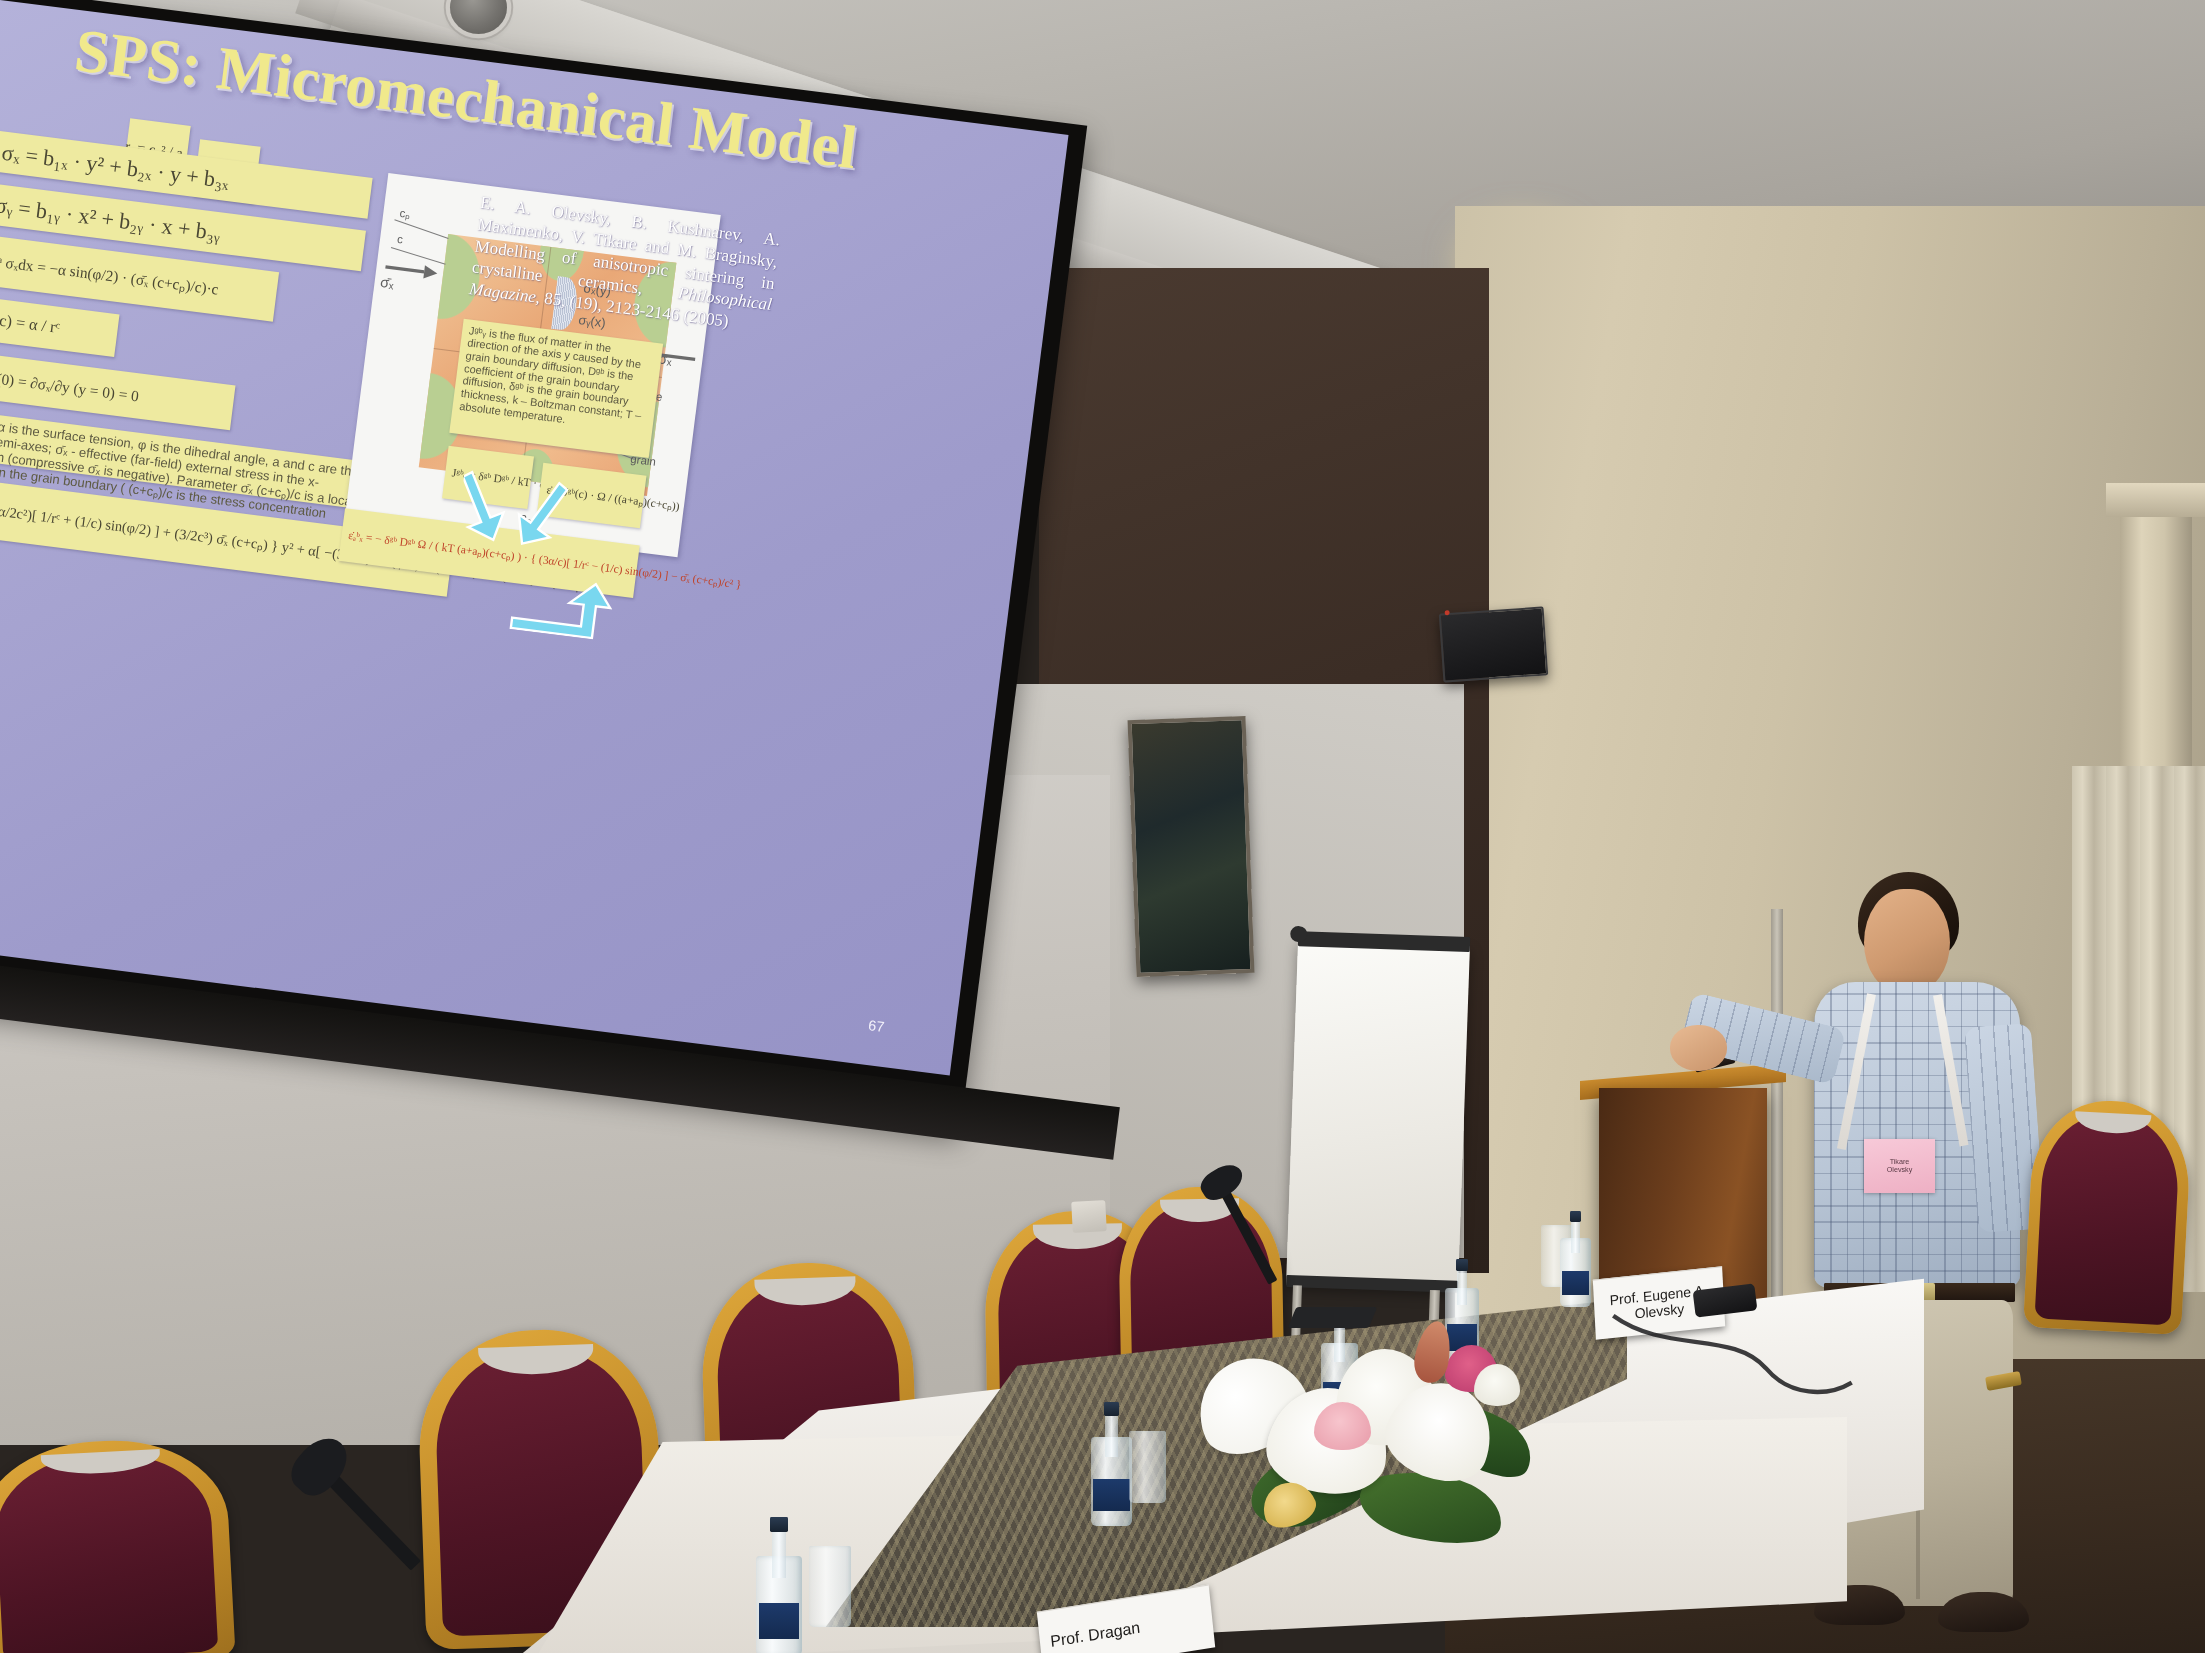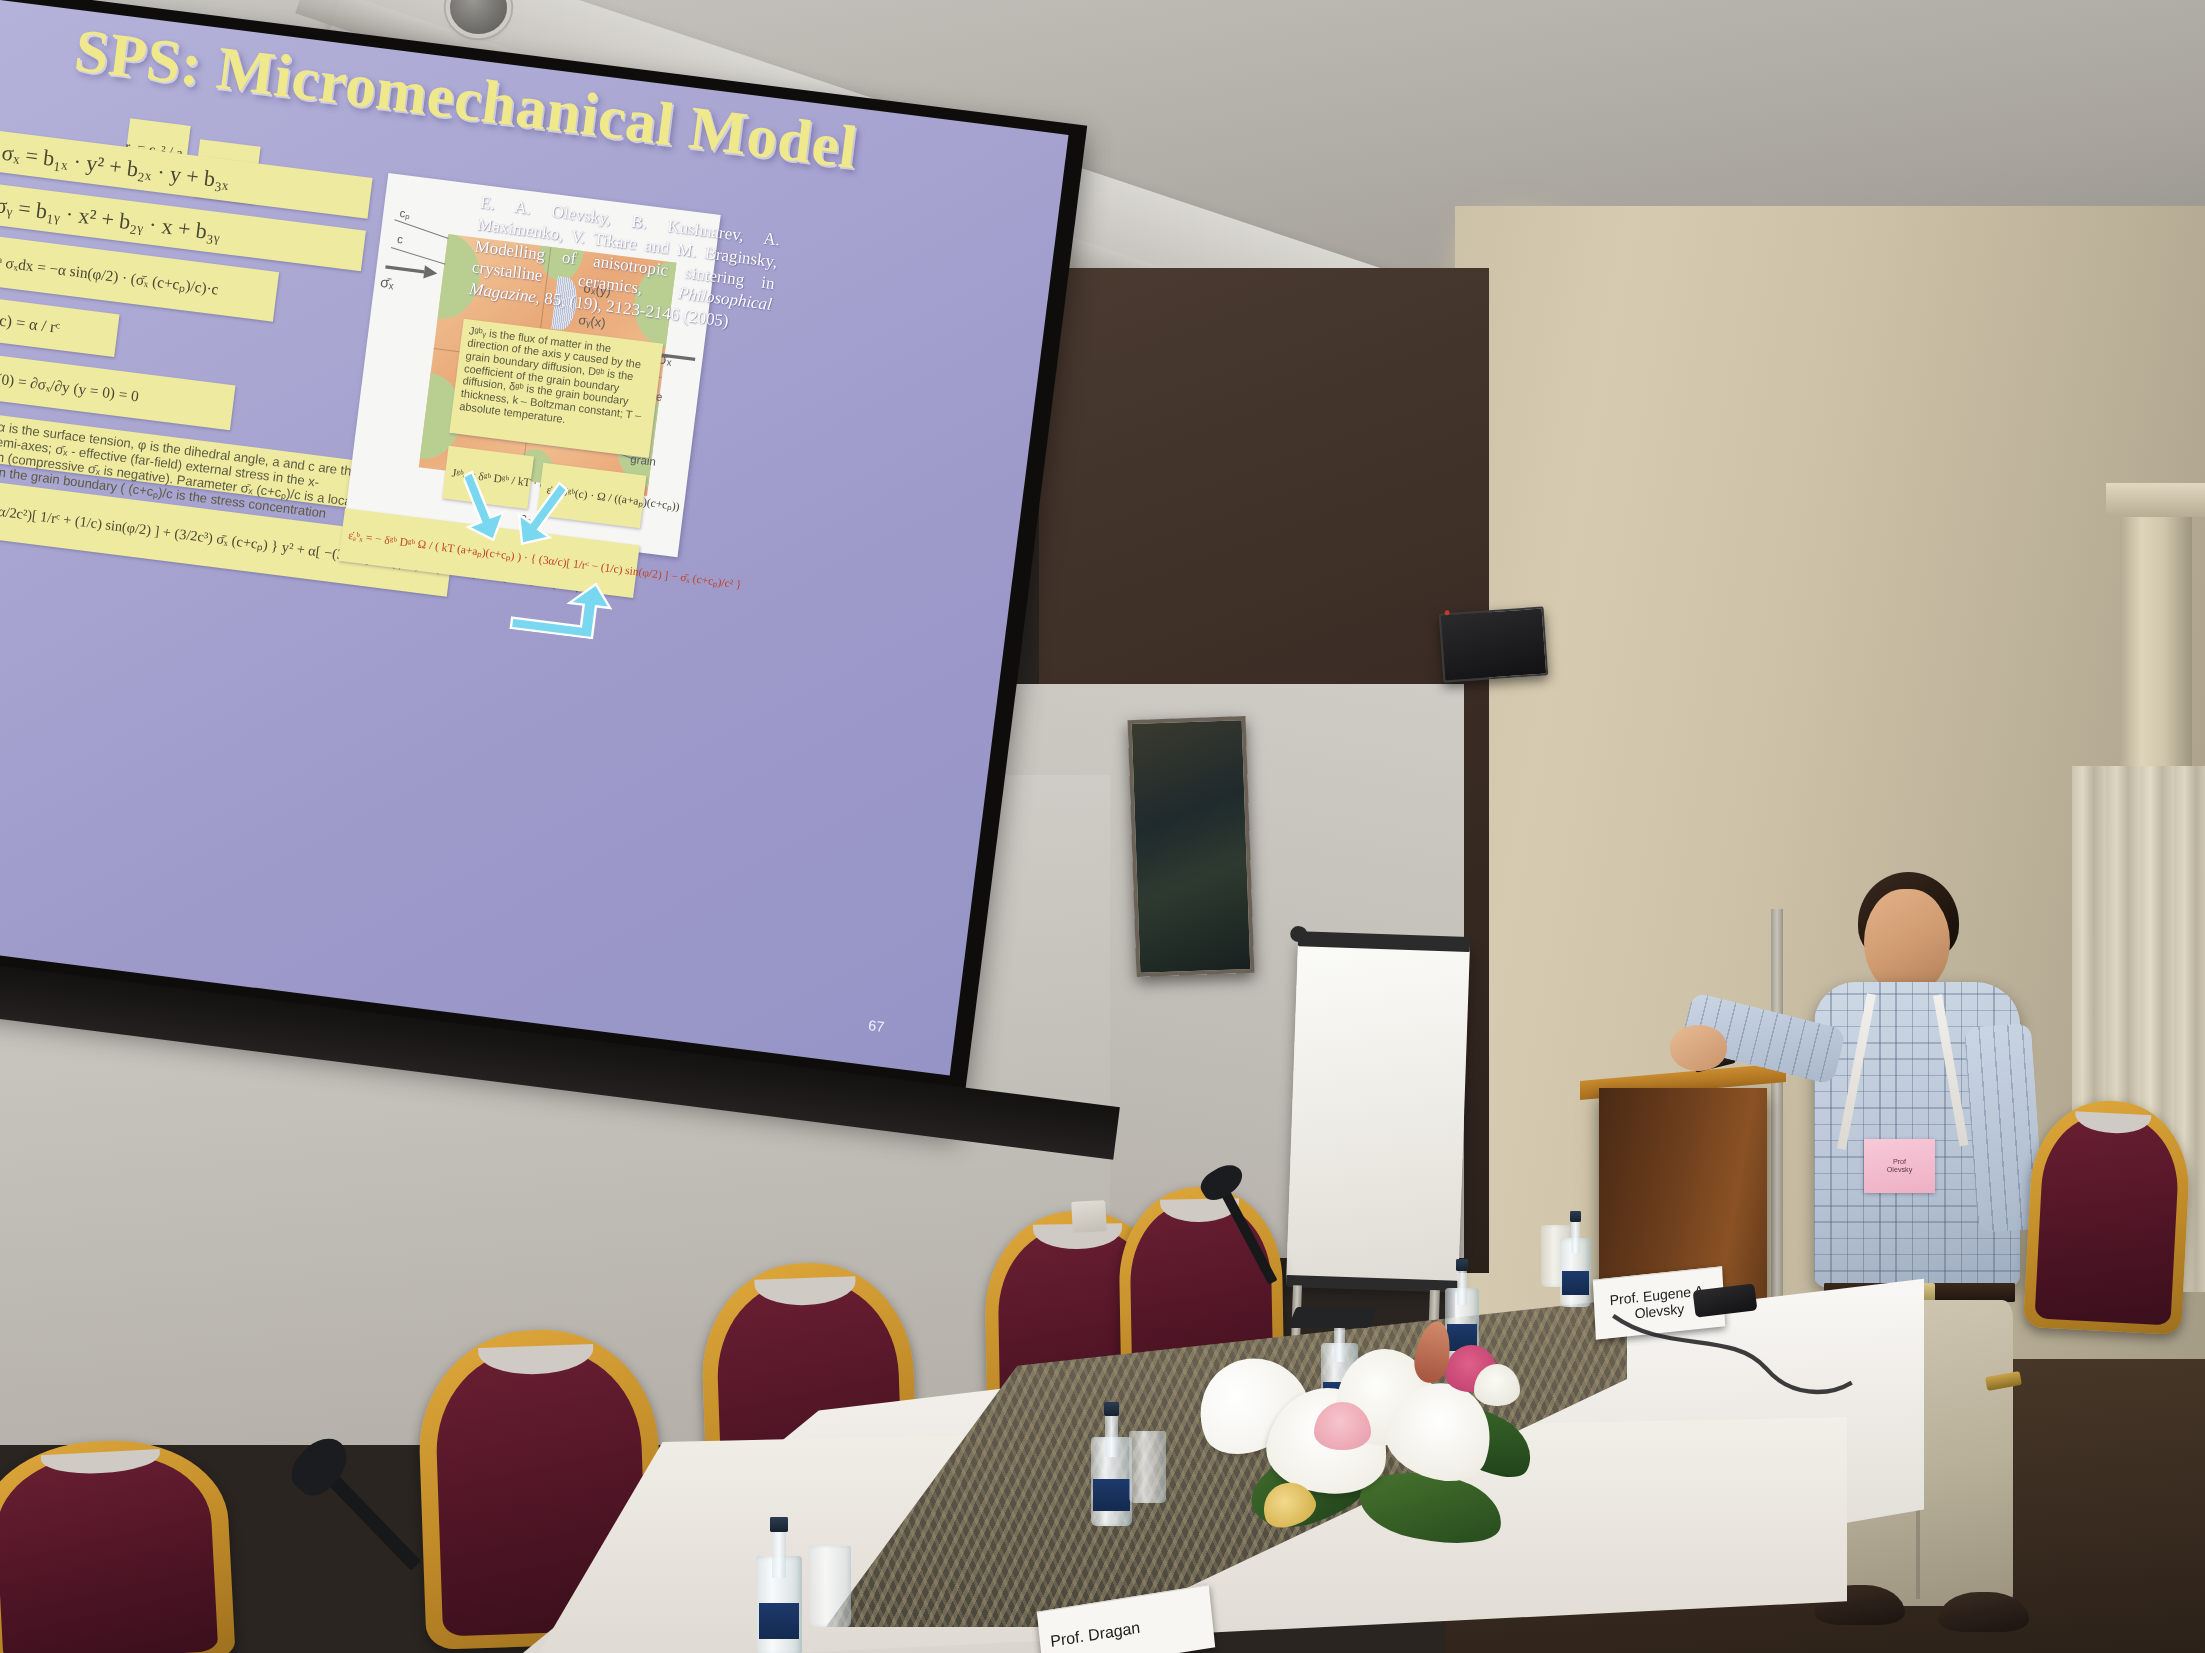--- a/index.html
+++ b/index.html
@@ -481,21 +481,21 @@
   <div class="person" style="left:1780px;top:881px;width:297px;height:775px;">
     <div class="p-hair" style="left:78px;top:-8.6px;width:101px;height:86px;"></div>
     <div class="p-head" style="left:84px;top:7.7px;width:86px;height:103px;"></div>
     <div class="p-torso" style="left:34px;top:101px;width:206px;height:306px;"></div>
     <div class="p-arm" style="left:-96px;top:129px;width:158px;height:57px;transform:rotate(14deg);"></div>
     <div class="p-hand" style="left:-110px;top:144px;width:57px;height:46px;"></div>
     <div class="p-arm" style="left:191px;top:144px;width:67px;height:206px;transform:rotate(-4deg);"></div>
     <div class="p-lanyard" style="left:87px;top:113px;width:8.6px;height:158px;transform:rotate(11deg);"></div>
     <div class="p-lanyard" style="left:153px;top:114px;width:8.6px;height:153px;transform:rotate(-10deg);"></div>
     <div class="p-badge" style="left:84px;top:258px;width:71px;height:54px;">
-      <span>Prof</span>
+      <span>Tikare</span>
       <span>Olevsky</span>
     </div>
     <div class="p-belt" style="left:44px;top:402px;width:191px;height:19px;"></div>
     <div class="abs" style="left:129px;top:402px;width:26px;height:20px;background:linear-gradient(180deg,#d8c88a,#9d8d52);border-radius:1.9px;"></div>
     <div class="p-legs" style="left:46px;top:419px;width:187px;height:306px;"></div>
     <div class="abs" style="left:136px;top:431px;width:3.8px;height:287px;background:rgba(120,112,96,.5);"></div>
     <div class="p-shoe" style="left:34px;top:704px;width:91px;height:40px;"></div>
     <div class="p-shoe" style="left:158px;top:711px;width:91px;height:40px;"></div>
     <div class="abs" style="left:206px;top:493px;width:35px;height:14.4px;background:linear-gradient(180deg,#caa34a,#8a6d22);border-radius:2.9px;transform:rotate(-10deg);"></div>
   </div>

